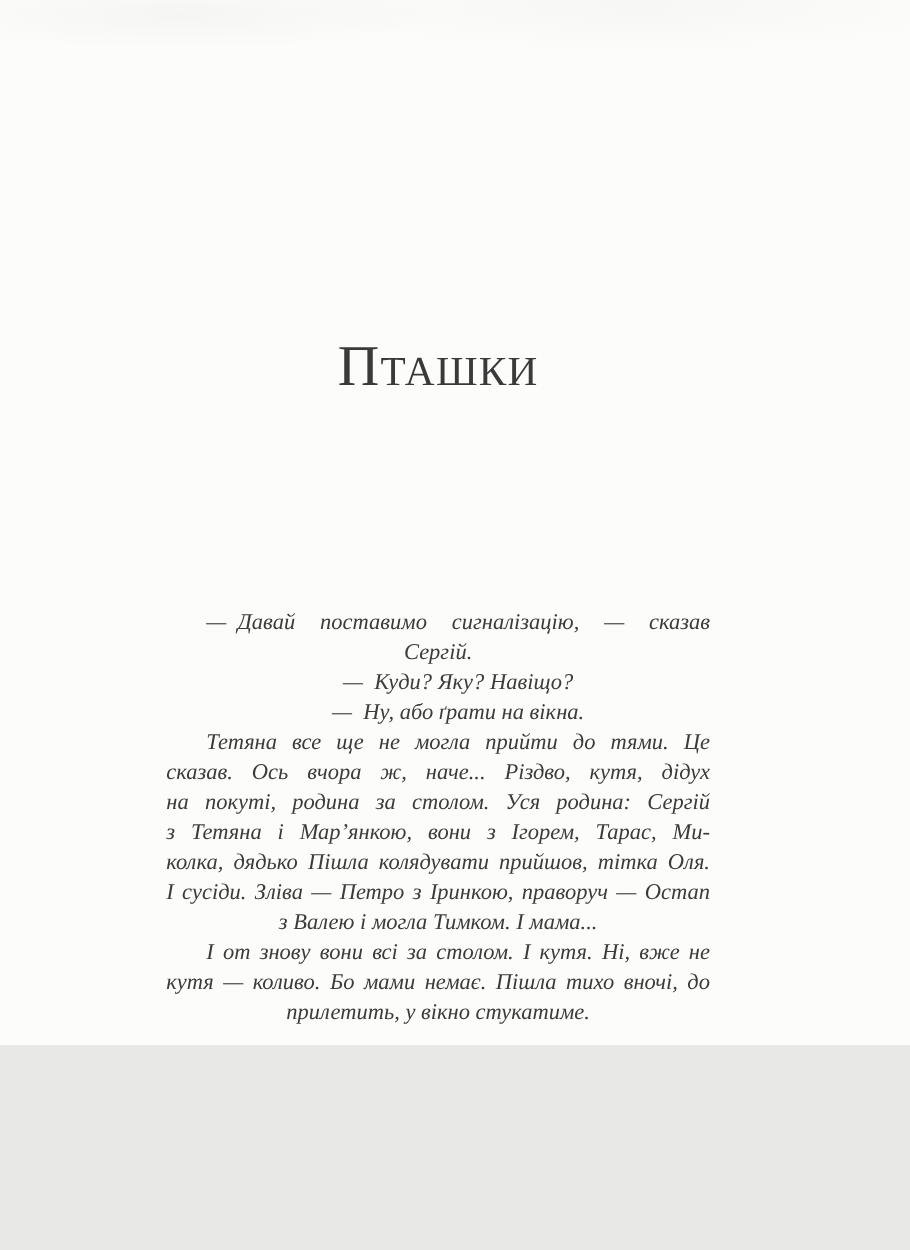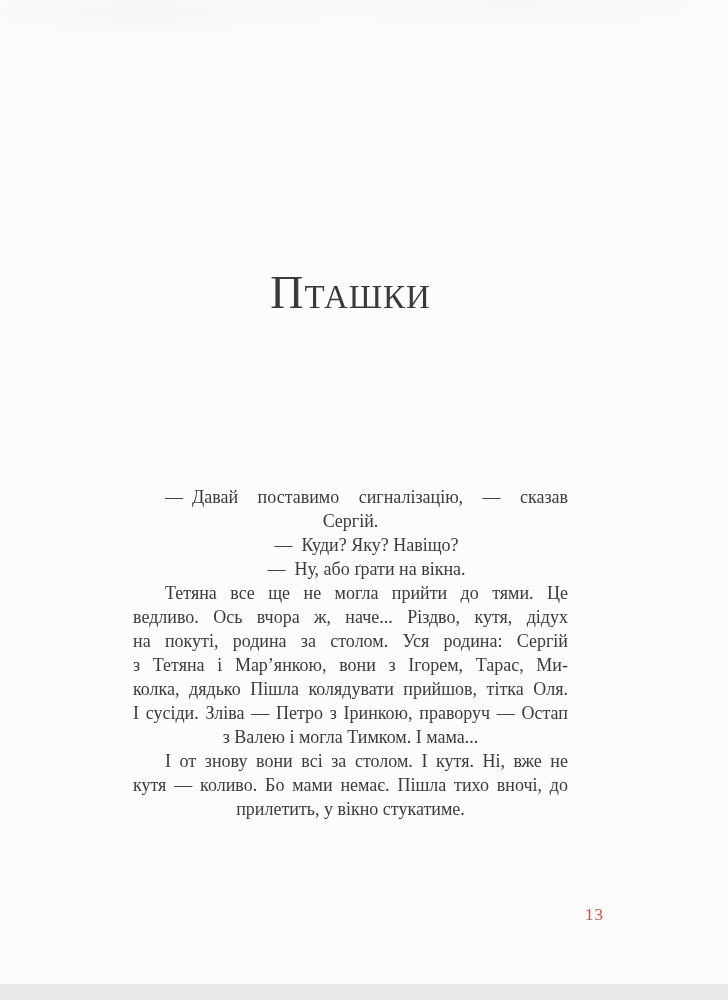--- a/index.html
+++ b/index.html
@@ -3,21 +3,21 @@
 <meta charset="utf-8">
 <style>
   html, body {
     margin: 0;
     padding: 0;
     background: #e8e8e6;
   }
   .book-page {
     position: relative;
     width: 728px;
-    height: 984px;
+    height: 836px;
     margin: 0 auto;
     background: #fcfcfb;
     font-family: "Liberation Serif", "DejaVu Serif", serif;
     color: #3b3b3b;
     overflow: hidden;
   }
   
   .book-page::before {
     content: "";
     position: absolute;
@@ -49,20 +49,21 @@
     position: absolute;
     left: 133px;
     top: 485px;
     width: 435px;
     font-size: 18px;
     line-height: 24px;
     color: #3b3b3b;
   }
   .paragraph {
     margin: 0;
+    font-style: italic;
   }
   .line {
     text-align: justify;
     text-align-last: justify;
   }
   .line.first {
     text-indent: 32px;
   }
   .line.last {
     text-align: center;
@@ -92,21 +93,21 @@
         <div class="line last">Сергій.</div>
       </div>
       <div class="paragraph">
         <div class="line first last">— Куди? Яку? Навіщо?</div>
       </div>
       <div class="paragraph">
         <div class="line first last">— Ну, або ґрати на вікна.</div>
       </div>
       <div class="paragraph">
         <div class="line first">Тетяна все ще не могла прийти до тями. Це</div>
-        <div class="line">ведливо. Ось вчора ж, наче... Різдво, кутя, дідух</div>
+        <div class="line">сказав. Ось вчора ж, наче... Різдво, кутя, дідух</div>
         <div class="line">на покуті, родина за столом. Уся родина: Сергій</div>
         <div class="line">з Тетяна і Мар’янкою, вони з Ігорем, Тарас, Ми-</div>
         <div class="line">колка, дядько Пішла колядувати прийшов, тітка Оля.</div>
         <div class="line">І сусіди. Зліва — Петро з Іринкою, праворуч — Остап</div>
         <div class="line last">з Валею і могла Тимком. І мама...</div>
       </div>
       <div class="paragraph">
         <div class="line first">І от знову вони всі за столом. І кутя. Ні, вже не</div>
         <div class="line">кутя — коливо. Бо мами немає. Пішла тихо вночі, до</div>
         <div class="line last">прилетить, у вікно стукатиме.</div>

